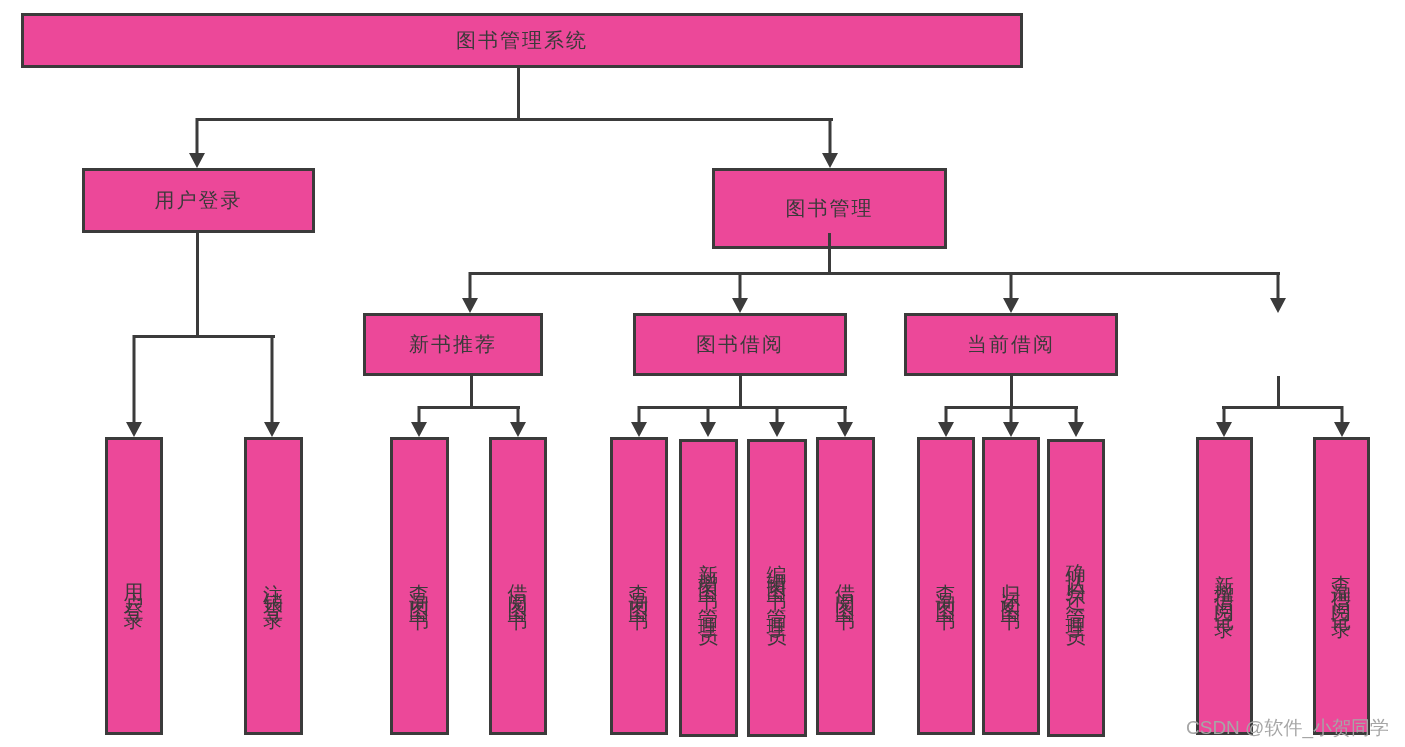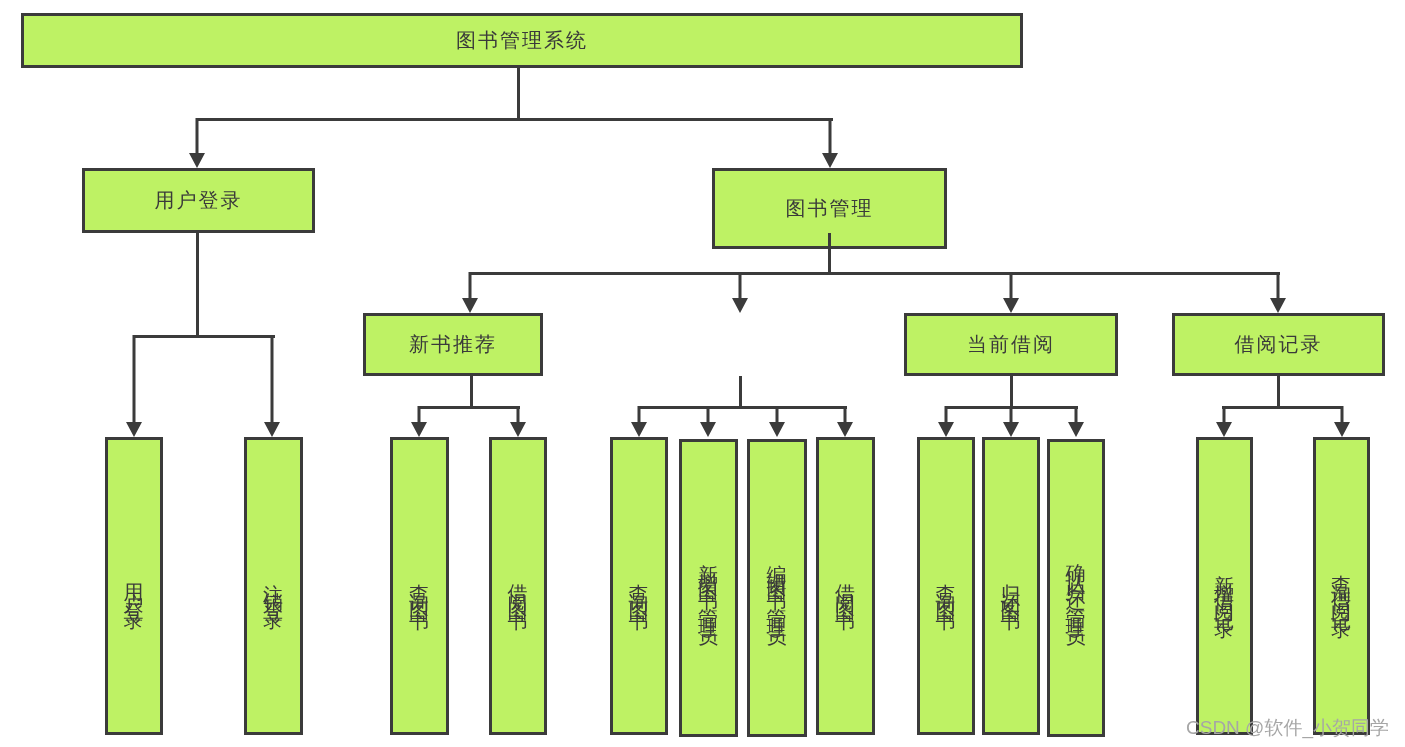--- a/index.html
+++ b/index.html
@@ -14,21 +14,21 @@
     width:1405px;height:747px;
     background:var(--bg);
     font-family:"Liberation Sans", sans-serif;
     color:var(--text);
     overflow:hidden;
   }
   .box{
     position:absolute;
     box-sizing:border-box;
     border:3px solid var(--line);
-    background:#bef264;
+    background:#ec4899;
     display:flex;
     align-items:center;
     justify-content:center;
   }
   .hbox span{
     font-size:20px;
     letter-spacing:2px;
     color:var(--text);
     white-space:nowrap;
   }
@@ -128,25 +128,25 @@
       <div class="tri"></div>
     </div>
   <div class="drop" style="left:1269px;top:272px;height:41px">
       <div class="stem"></div>
       <div class="tri"></div>
     </div>
 
   <div class="box hbox" style="left:363px;top:313px;width:180px;height:63px">
     <span>新书推荐</span>
   </div>
+  <div class="box hbox" style="left:633px;top:313px;width:214px;height:63px">
+    <span>图书借阅</span>
+  </div>
   <div class="box hbox" style="left:904px;top:313px;width:214px;height:63px">
     <span>当前借阅</span>
-  </div>
-  <div class="box hbox" style="left:1172px;top:313px;width:213px;height:63px">
-    <span>借阅记录</span>
   </div>
 
   <div class="line" style="left:470px;top:376px;width:3px;height:33px"></div>
   <div class="line" style="left:418px;top:406px;width:102px;height:3px"></div>
   <div class="drop" style="left:410px;top:406px;height:31px">
       <div class="stem"></div>
       <div class="tri"></div>
     </div>
   <div class="drop" style="left:509px;top:406px;height:31px">
       <div class="stem"></div>

